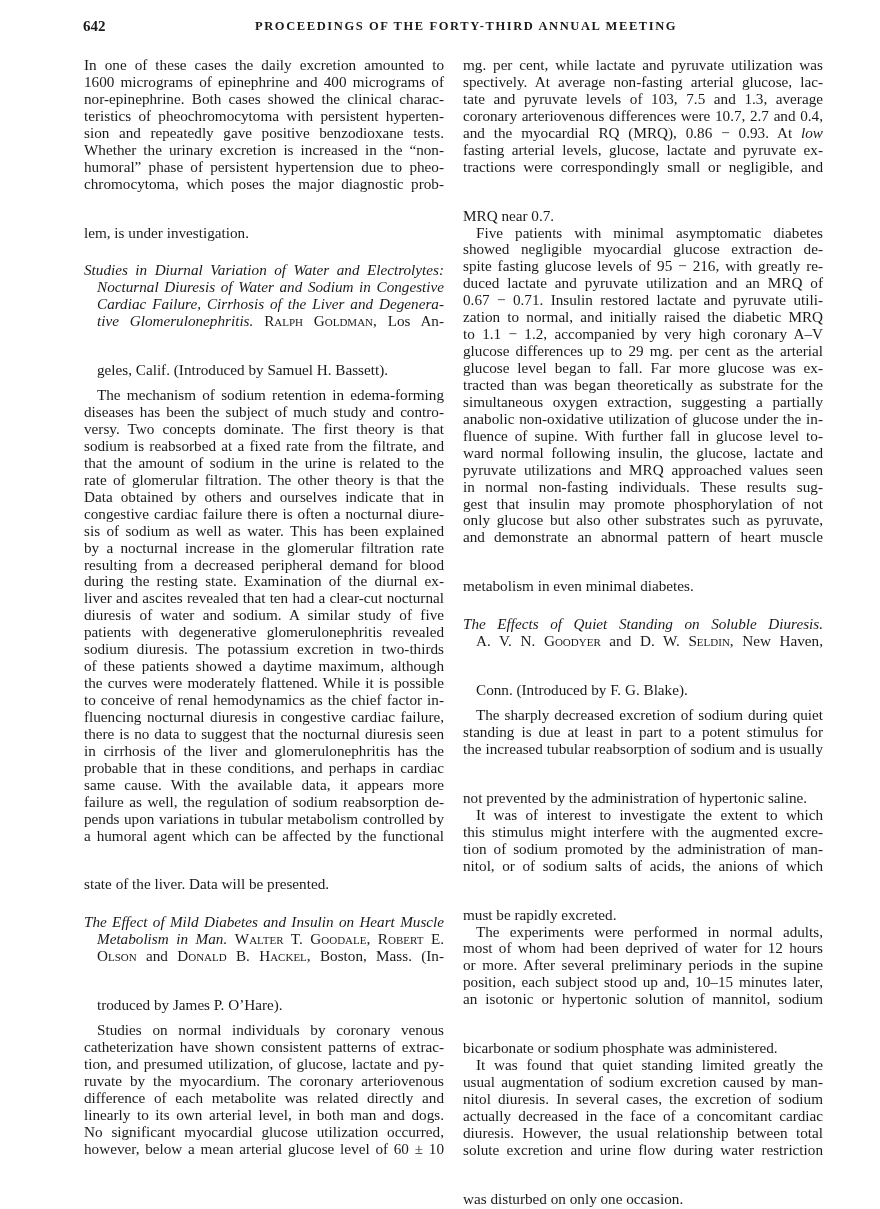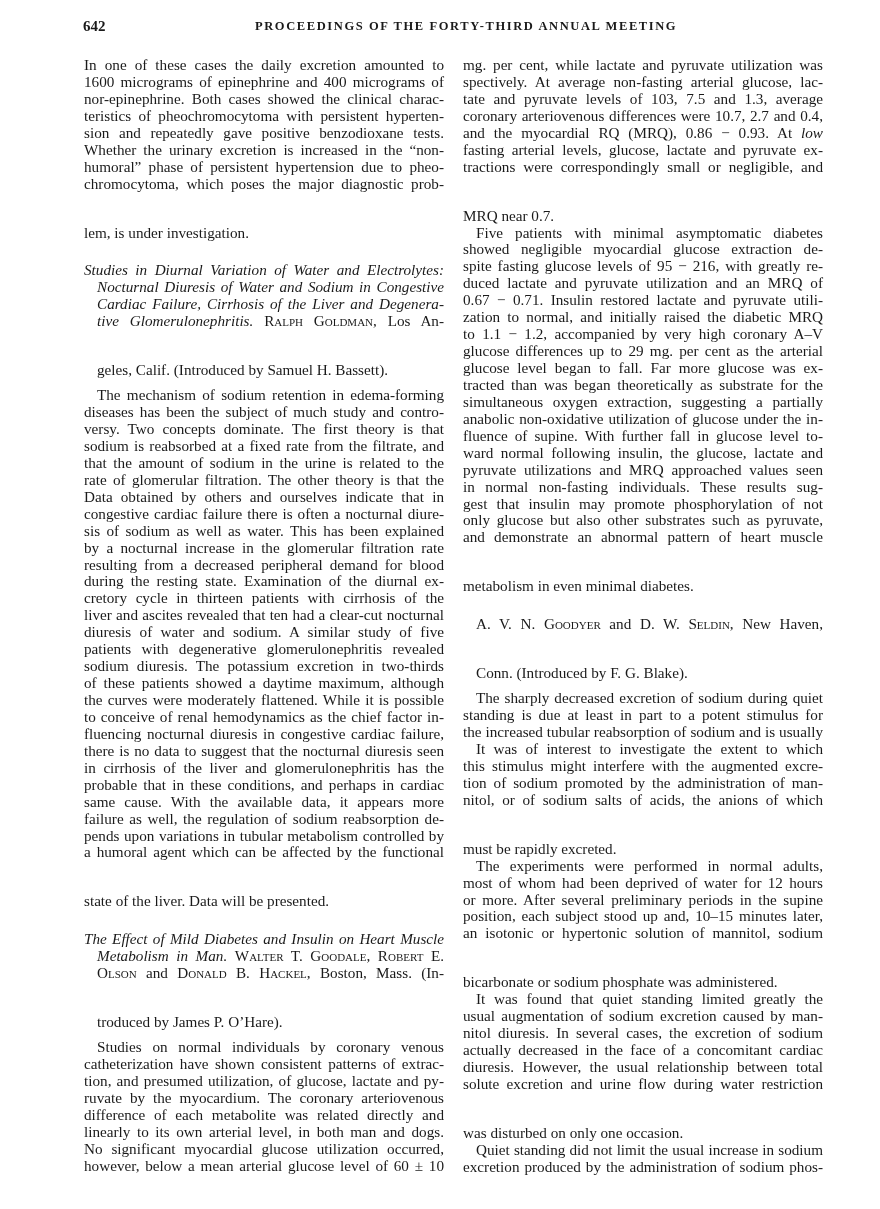--- a/index.html
+++ b/index.html
@@ -72,21 +72,20 @@
     <span class="line">versy.  Two concepts dominate.  The first theory is that</span>
     <span class="line">sodium is reabsorbed at a fixed rate from the filtrate, and</span>
     <span class="line">that the amount of sodium in the urine is related to the</span>
     <span class="line">rate of glomerular filtration.  The other theory is that the</span>
     <span class="line">Data obtained by others and ourselves indicate that in</span>
     <span class="line">congestive cardiac failure there is often a nocturnal diure-</span>
     <span class="line">sis of sodium as well as water.  This has been explained</span>
     <span class="line">by a nocturnal increase in the glomerular filtration rate</span>
     <span class="line">resulting from a decreased peripheral demand for blood</span>
     <span class="line">during the resting state.  Examination of the diurnal ex-</span>
-    <span class="line">cretory cycle in thirteen patients with cirrhosis of the</span>
     <span class="line">liver and ascites revealed that ten had a clear-cut nocturnal</span>
     <span class="line">diuresis of water and sodium.  A similar study of five</span>
     <span class="line">patients with degenerative glomerulonephritis revealed</span>
     <span class="line">sodium diuresis.  The potassium excretion in two-thirds</span>
     <span class="line">of these patients showed a daytime maximum, although</span>
     <span class="line">the curves were moderately flattened.  While it is possible</span>
     <span class="line">to conceive of renal hemodynamics as the chief factor in-</span>
     <span class="line">fluencing nocturnal diuresis in congestive cardiac failure,</span>
     <span class="line">there is no data to suggest that the nocturnal diuresis seen</span>
     <span class="line">in cirrhosis of the liver and glomerulonephritis has the</span>
@@ -150,30 +149,32 @@
     <span class="line">in normal non-fasting individuals.  These results sug-</span>
     <span class="line">gest that insulin may promote phosphorylation of not</span>
     <span class="line">only glucose but also other substrates such as pyruvate,</span>
     <span class="line">and demonstrate an abnormal pattern of heart muscle</span>
     <span class="line last">metabolism in even minimal diabetes.</span>
   </div>
 
   <span class="gap-l"></span>
 
   <div>
+    <span class="line title-line">The Effects of Quiet Standing on Soluble Diuresis.</span>
     <span class="line hang"><span>A. V. N. </span><span class="sc">Goodyer</span><span> and D. W. </span><span class="sc">Seldin</span><span>, New Haven,</span></span>
     <span class="line last hang">Conn.  (Introduced by F. G. Blake).</span>
   </div>
 
   <span class="gap-s"></span>
 
   <div>
     <span class="line indent">The sharply decreased excretion of sodium during quiet</span>
     <span class="line">standing is due at least in part to a potent stimulus for</span>
     <span class="line">the increased tubular reabsorption of sodium and is usually</span>
+    <span class="line last">not prevented by the administration of hypertonic saline.</span>
 
     <span class="line indent">It was of interest to investigate the extent to which</span>
     <span class="line">this stimulus might interfere with the augmented excre-</span>
     <span class="line">tion of sodium promoted by the administration of man-</span>
     <span class="line">nitol, or of sodium salts of acids, the anions of which</span>
     <span class="line last">must be rapidly excreted.</span>
 
     <span class="line indent">The experiments were performed in normal adults,</span>
     <span class="line">most of whom had been deprived of water for 12 hours</span>
     <span class="line">or more.  After several preliminary periods in the supine</span>

